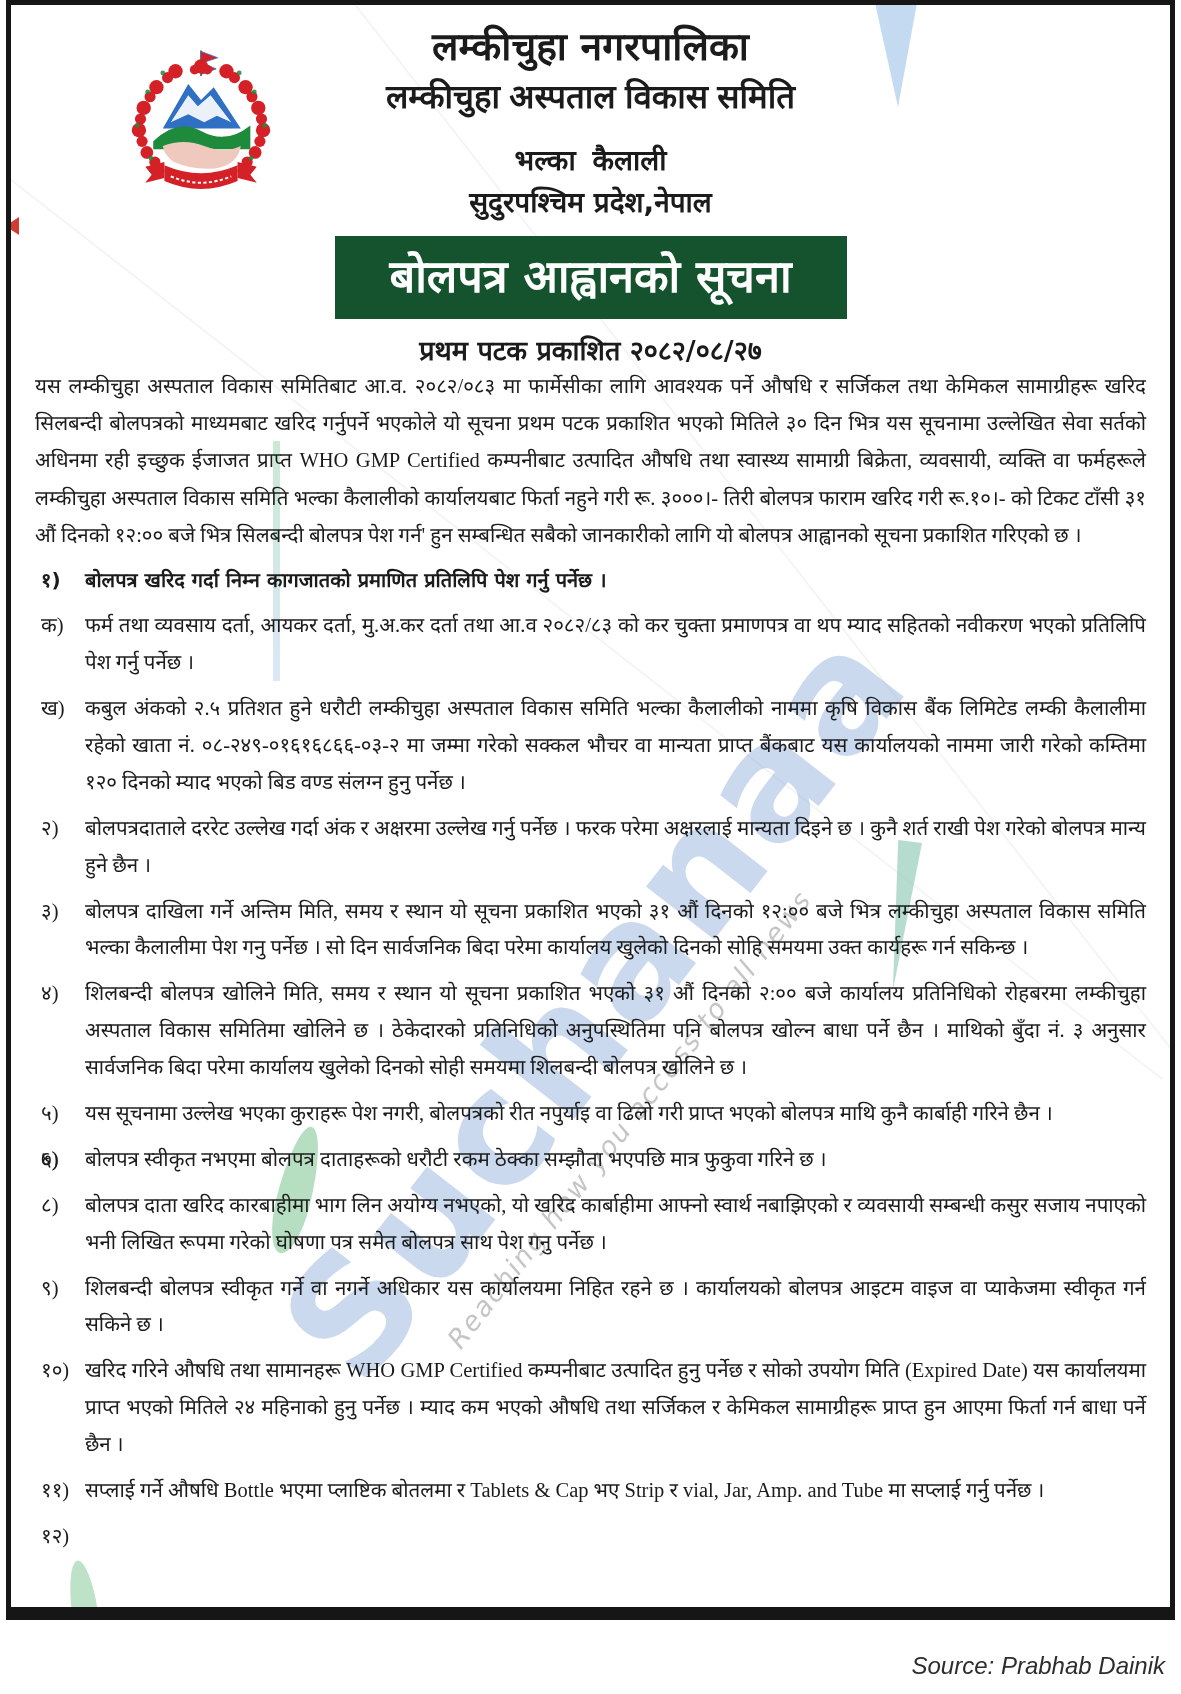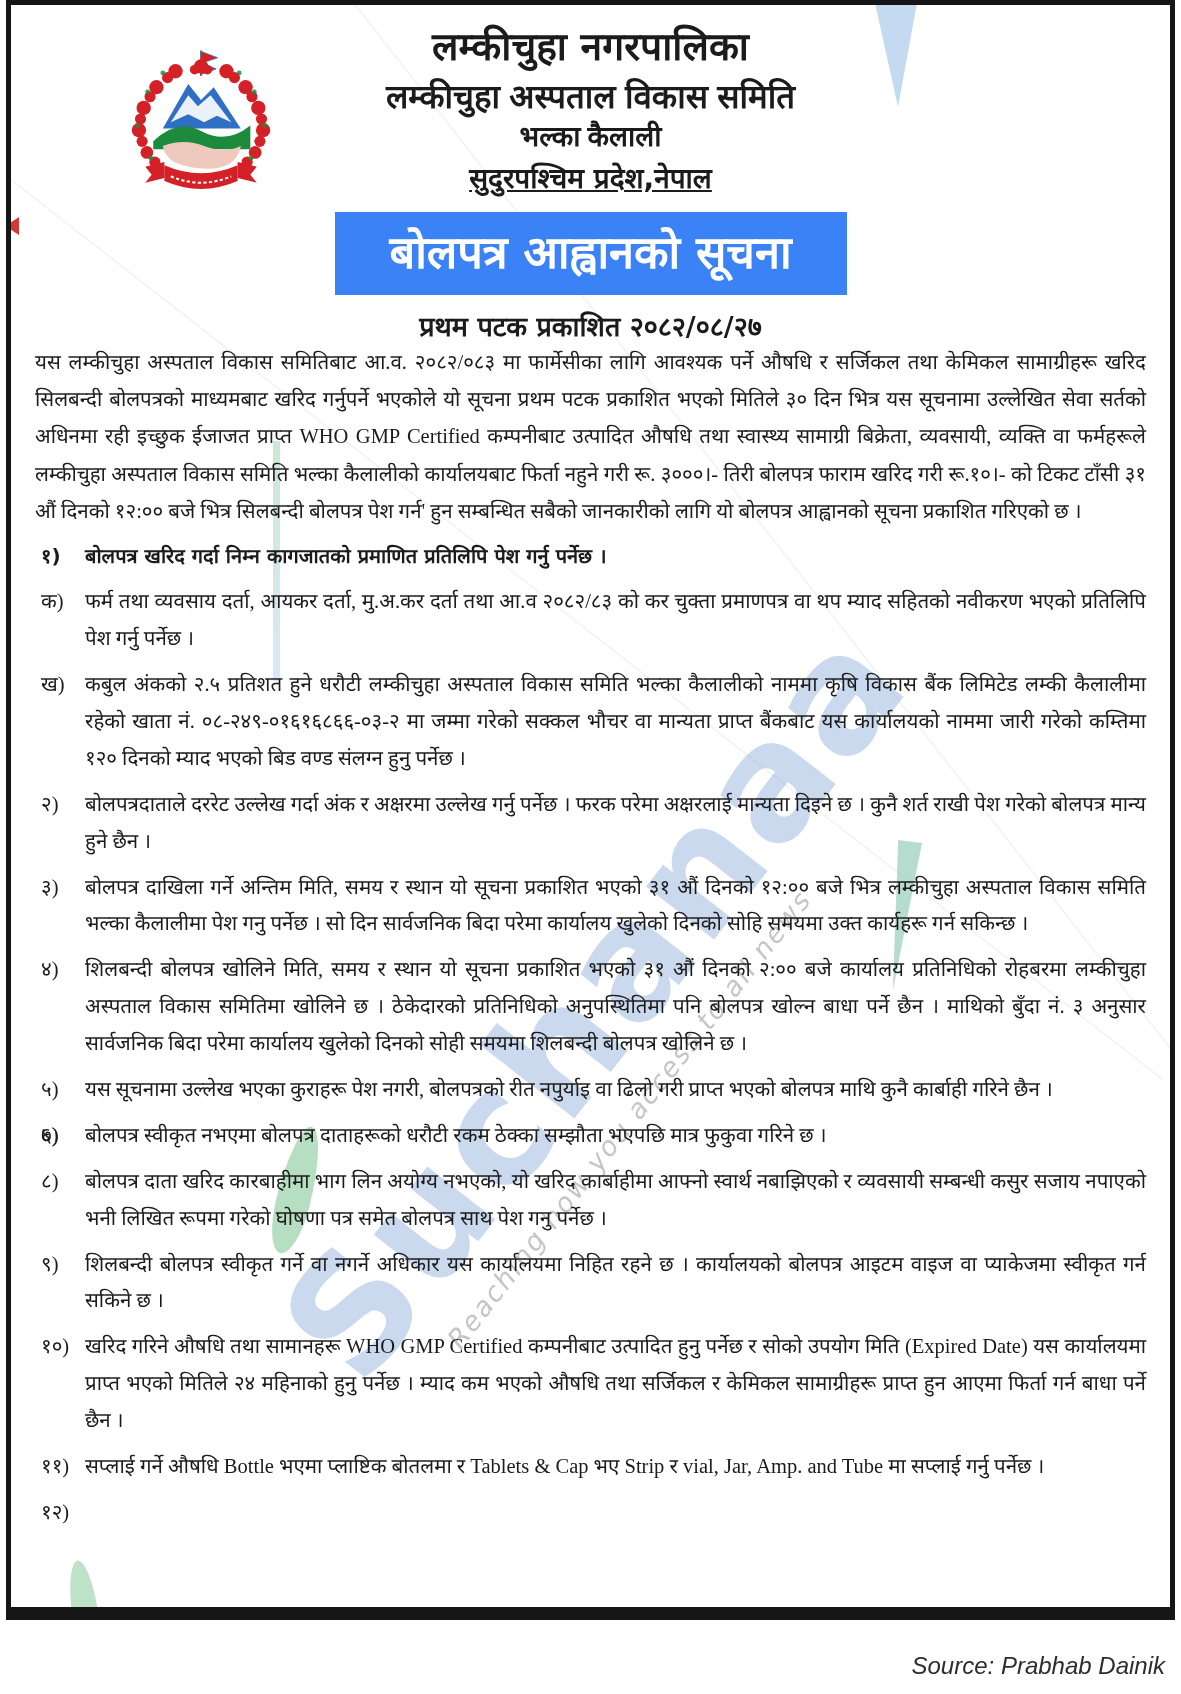--- a/index.html
+++ b/index.html
@@ -64,24 +64,24 @@
   .red-chev{
     position:absolute;left:-6px;top:212px;width:0;height:0;
     border-top:9px solid transparent;border-bottom:9px solid transparent;
     border-right:14px solid #d23b2f;
   }
   
   .hdr{position:relative;text-align:center;}
   .emblem{position:absolute;left:86px;top:24px;width:160px;height:156px;}
   .t1{font-family:"DejaVu Sans",sans-serif;font-weight:bold;font-size:39px;line-height:1.15;margin-top:14px;}
   .t2{font-family:Liberation Sans, sans-serif;font-weight:bold;font-size:33px;line-height:1.15;margin-top:8px;}
-  .t3{font-family:Liberation Serif, serif;font-weight:bold;font-size:28px;margin-top:0;}
-  .t4{font-family:"DejaVu Sans",sans-serif;font-weight:bold;font-size:28px;margin-top:4px;text-decoration:underline;}
+  .t3{font-family:Liberation Mono, monospace;font-weight:bold;font-size:28px;margin-top:24px;}
+  .t4{font-family:"DejaVu Sans",sans-serif;font-weight:bold;font-size:28px;margin-top:4px;}
   .banner{
-    background:#3b82f6;color:#ffffff;width:512px;margin:16px auto 12px;
+    background:#14532d;color:#ffffff;width:512px;margin:16px auto 12px;
     font-family:"DejaVu Sans",sans-serif;font-weight:bold;font-size:45px;
     padding:8px 0 14px;text-align:center;
   }
   .pubdate{font-family:"DejaVu Sans",sans-serif;font-weight:bold;font-size:27px;text-align:center;}
   
   .para{font-size:20.5px;line-height:1.82;text-align:justify;margin-bottom:8px;}
   .item{position:relative;padding-left:50px;font-size:20.5px;line-height:1.8;text-align:justify;margin-bottom:9px;}
   .item .lbl{position:absolute;left:6px;top:0;}
   .item.b{font-weight:bold;font-family:"DejaVu Sans",sans-serif;font-size:20px;}
   .src{

